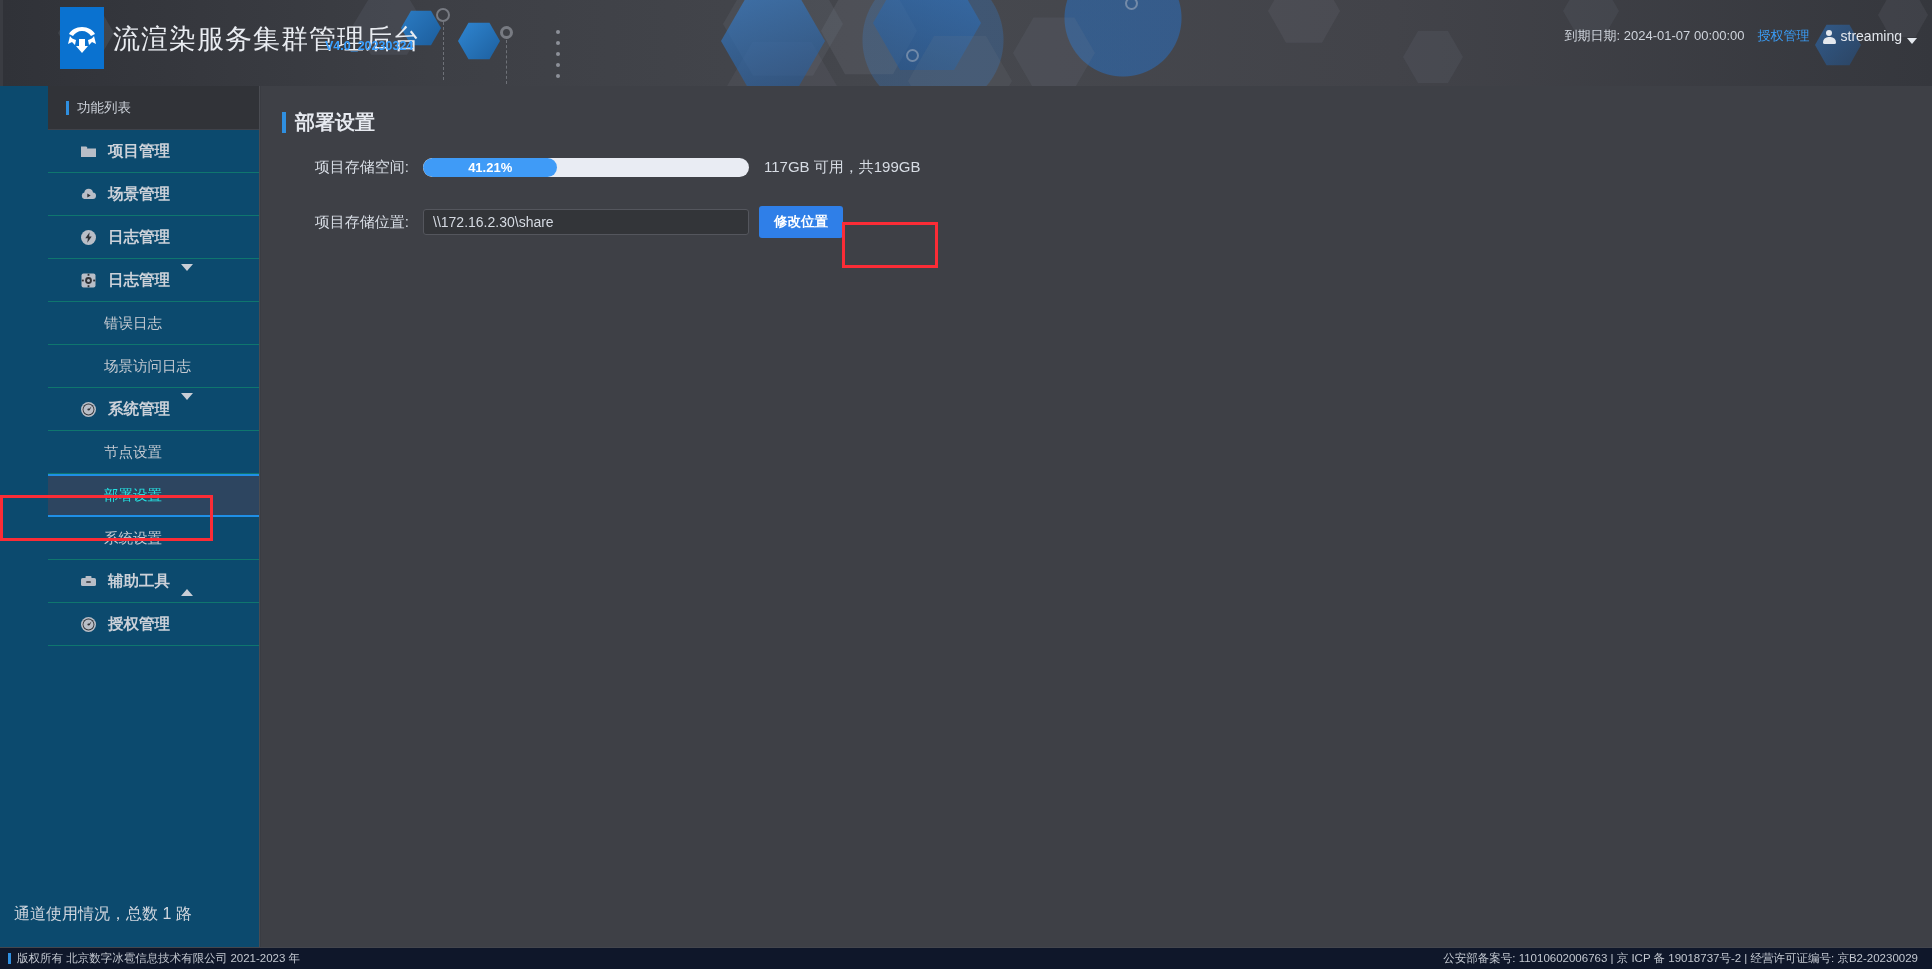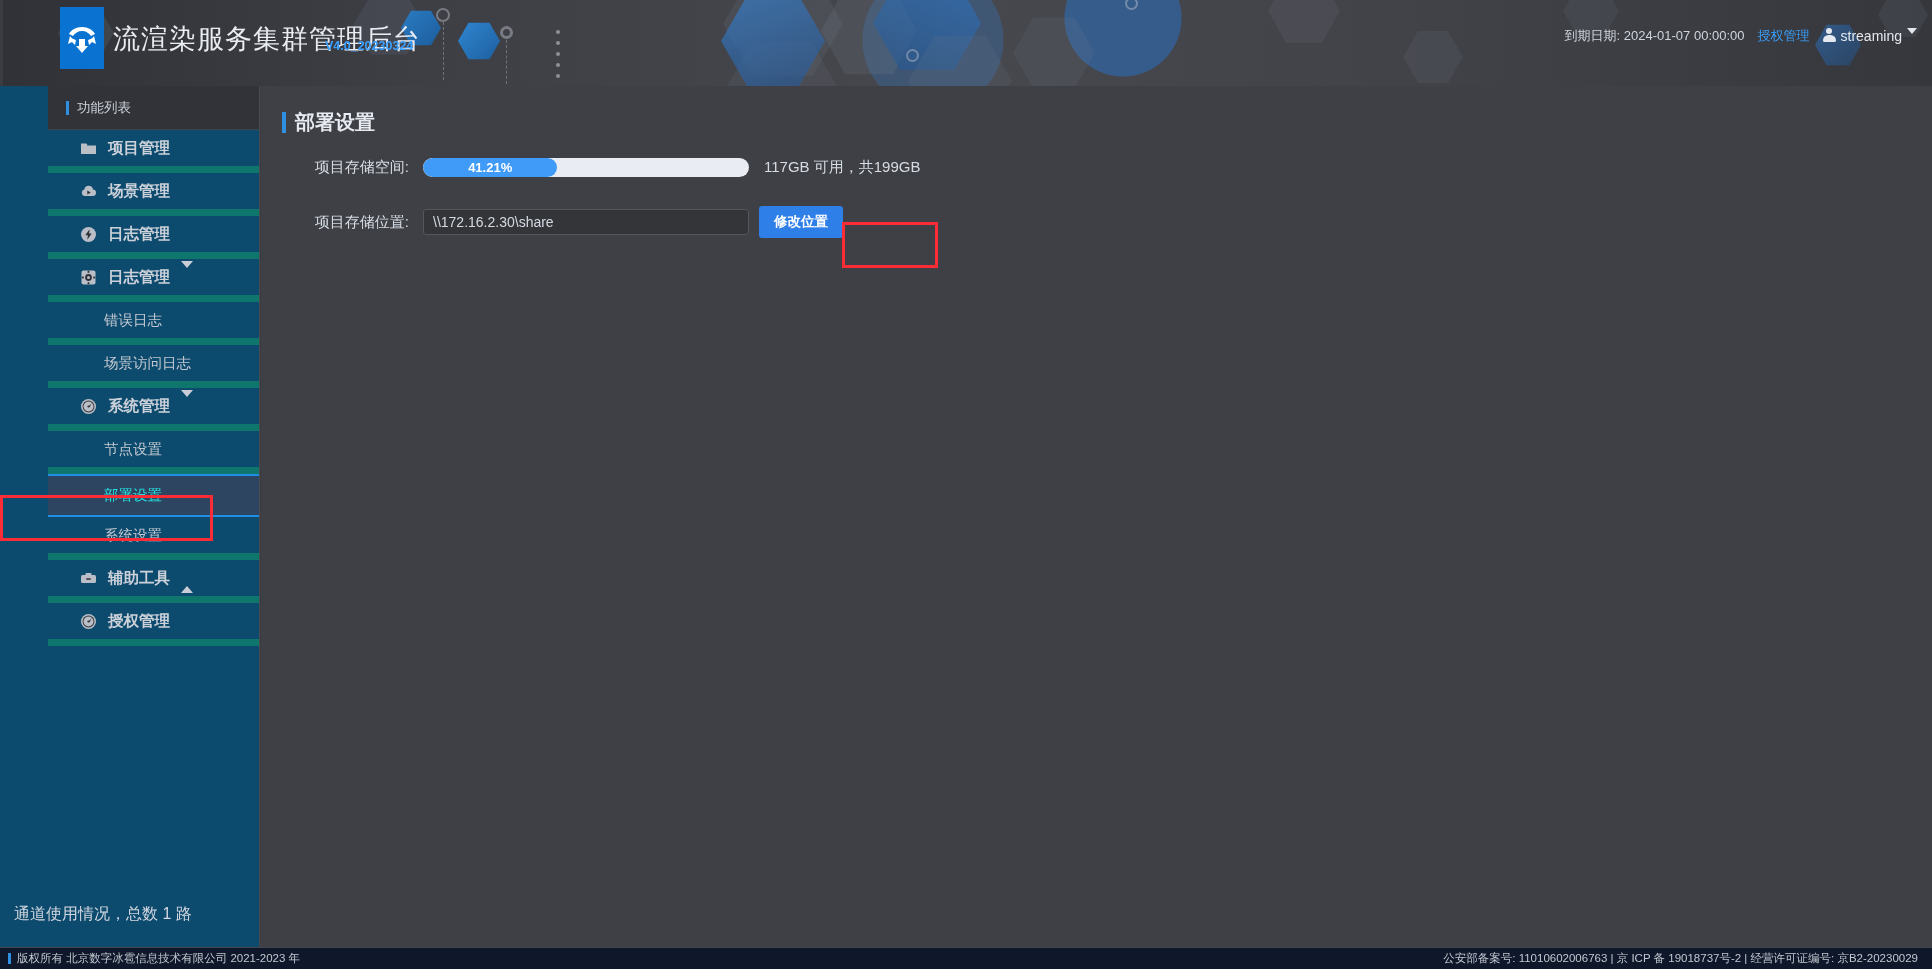--- a/index.html
+++ b/index.html
@@ -43,41 +43,41 @@
     position: absolute; left: 110px; top: 21px; z-index: 3;
     font-size: 27px; color: #e9ecf1; letter-spacing: 1px; font-weight: 400;
   }
   .app-version {
     position: absolute; left: 322px; top: 39px; z-index: 3;
     font-size: 12.5px; color: #3aa0ff; font-weight: bold;
   }
   .hdr-right { position: absolute; right: 18px; top: 27px; z-index: 3; display: flex; align-items: center; gap: 13px; }
   .hdr-expire { font-size: 13px; color: #cfd4dc; }
   .hdr-renew { font-size: 13px; color: #3a9cf5; cursor: pointer; }
-  .hdr-user { font-size: 14px; color: #e4e8ee; display: flex; align-items: flex-start; gap: 2px; cursor: pointer; }
+  .hdr-user { font-size: 14px; color: #e4e8ee; display: flex; align-items: flex-end; gap: 2px; cursor: pointer; }
   .user-ic { display:inline-block; width:13px; height:14px; position: relative; margin-right:3px; }
   .user-ic::before { content:""; position:absolute; left:3.5px; top:0; width:6px; height:6px; border-radius:50%; background:#e4e8ee; }
   .user-ic::after { content:""; position:absolute; left:0; top:7px; width:13px; height:7px; border-radius:7px 7px 2px 2px; background:#e4e8ee; }
   .caret-d { width:0;height:0;border-left:5px solid transparent;border-right:5px solid transparent;border-top:6px solid #e4e8ee; margin-left:3px;}
 
   
   .sidebar {
     position: absolute; left: 0; top: 86px; width: 260px; height: 861px;
     background: #0c4a6e; border-right: 1px solid #4a4c52; padding-left: 48px;
   }
   .side-head {
     height: 44px; display: flex; align-items: center; padding-left: 18px;
     border-bottom: 1px solid #404249; background: #313338;
   }
   .side-head .bar { width: 3px; height: 14px; background: #2f8fe0; margin-right: 8px; }
   .side-head span { font-size: 13.5px; color: #cbd0d8; }
 
   .mi {
     position: relative; height: 43px; display: flex; align-items: center;
-    border-bottom: 7px solid #0f766e; cursor: pointer; padding-left: 34px;
+    border-bottom: 1px solid #0f766e; cursor: pointer; padding-left: 34px;
     color: #c9ced6; font-size: 15.5px;
   }
   .mi.top { font-weight: bold; color: #ccd1d9; }
   .mi.sub { padding-left: 56px; font-size: 14.5px; font-weight: normal; color: #c4c9d1; }
   .mi .mic { position: absolute; left: 32px; width: 17px; height: 17px; display:flex; align-items:center; justify-content:center; }
   .mi.top .mlabel { margin-left: 26px; }
   .mi .arr { margin-left: 11px; display:inline-block; }
   .arr-d { width:0;height:0;border-left:6px solid transparent;border-right:6px solid transparent;border-top:7px solid #c9ced6; }
   .arr-u { width:0;height:0;border-left:6px solid transparent;border-right:6px solid transparent;border-bottom:7px solid #c9ced6; }
   .mi.active {

